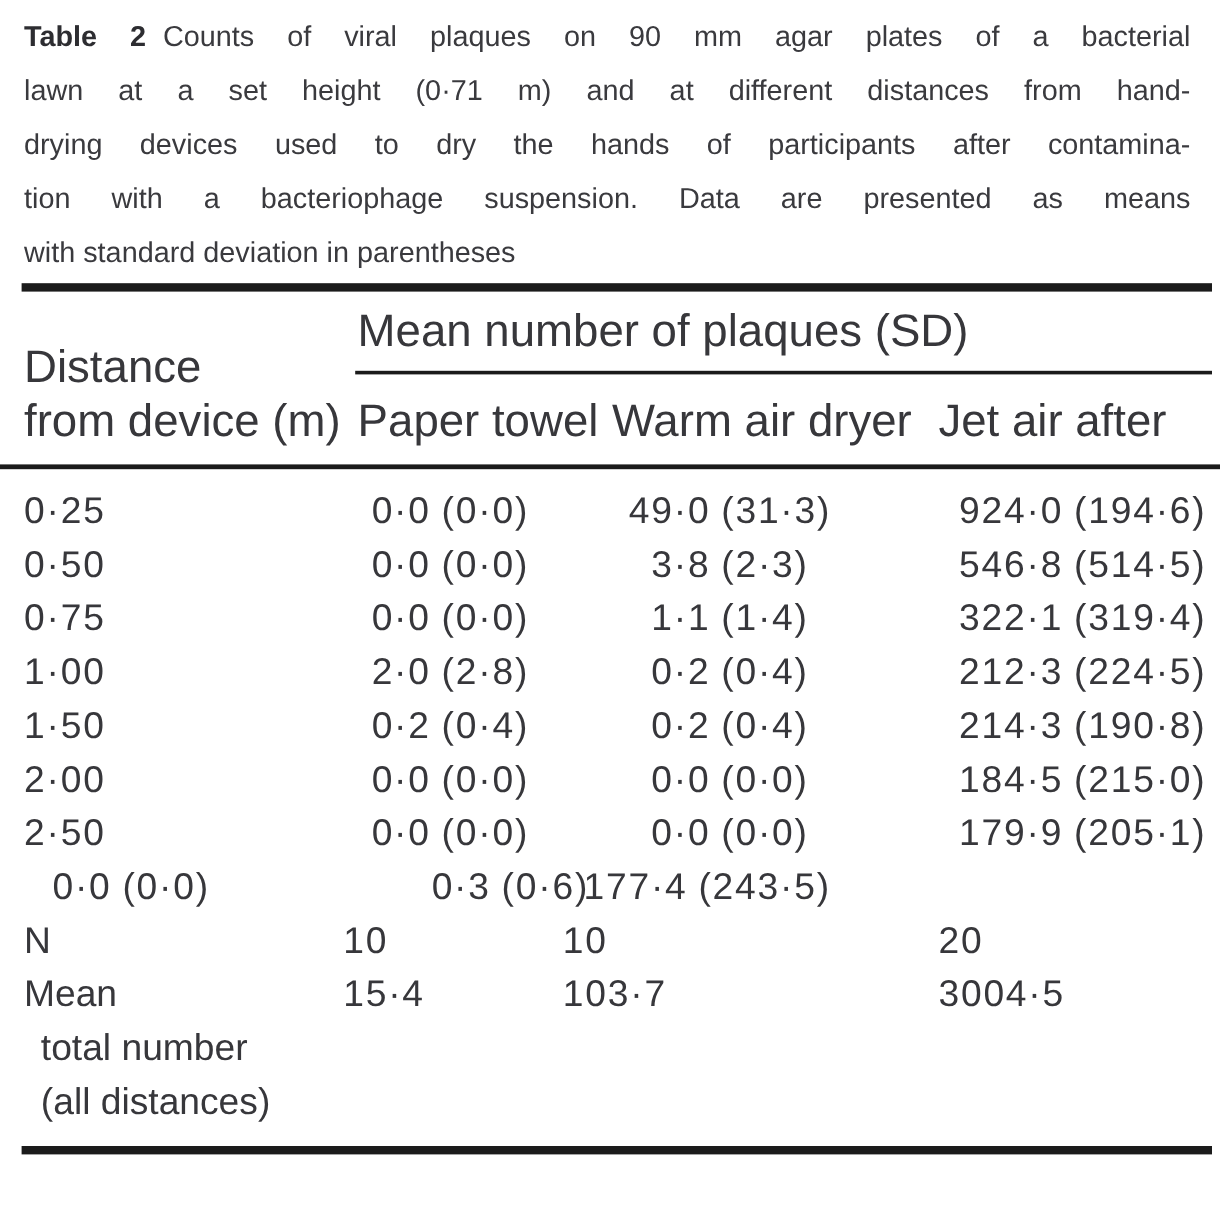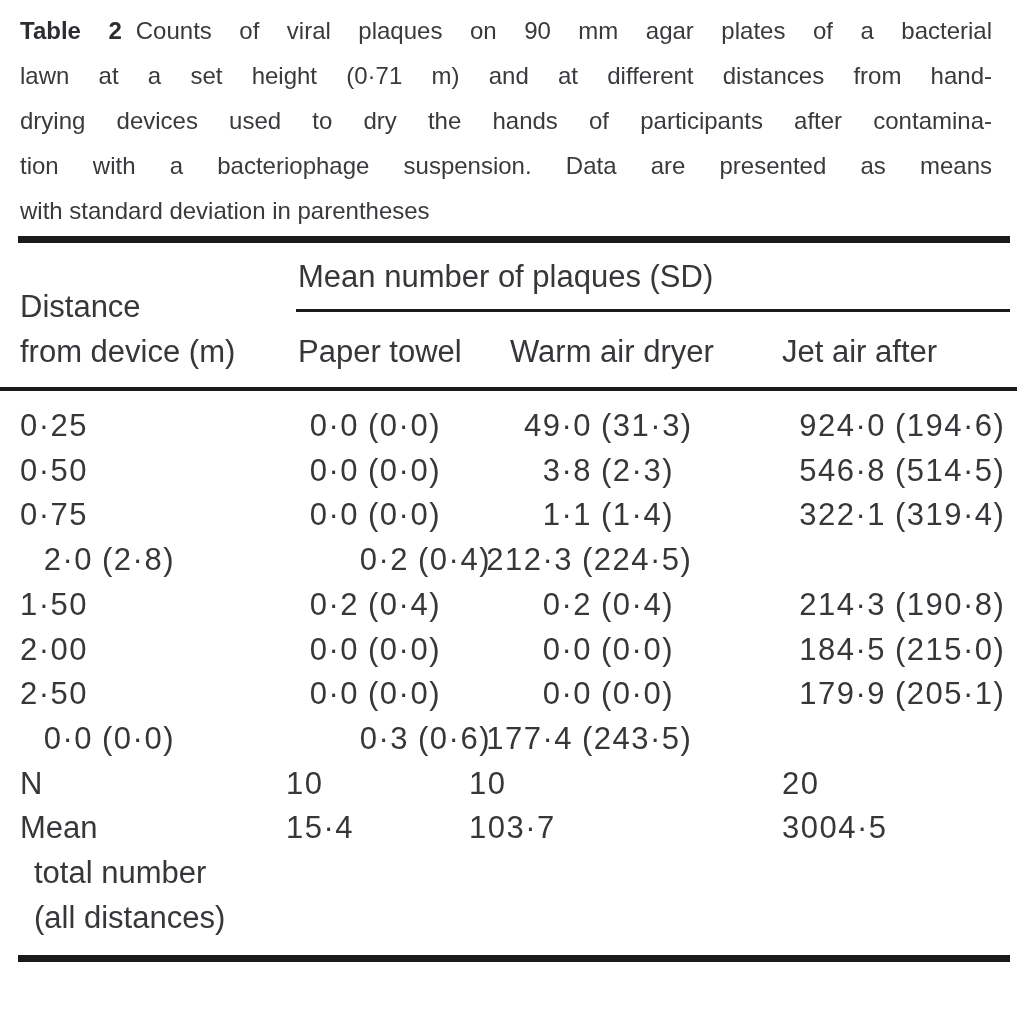--- a/index.html
+++ b/index.html
@@ -12,21 +12,21 @@
   }
   .cap-line{text-align:justify;text-align-last:justify;}
   .cap-line.last{text-align-last:left;}
   .cap-label{font-weight:bold;color:#2d2d31;margin-right:14px;}
   .rule{margin-left:18px;width:992px;background:#1b1b1b;}
   .rule-thick{height:7px;}
   .rule-top{margin-top:3px;}
   .rule-bottom{margin-top:15px;}
   .thead{
     position:relative;height:144px;border-bottom:4px solid #1b1b1b;
-    font-size:31px;line-height:31px;
+    font-size:38px;line-height:31px;
   }
   .spanner{position:absolute;left:298px;top:18px;white-space:nowrap;}
   .spanner-rule{position:absolute;left:296px;top:66px;width:714px;height:3px;background:#1b1b1b;}
   .rh1{position:absolute;left:20px;top:48px;white-space:nowrap;}
   .rh2{position:absolute;left:20px;top:93px;white-space:nowrap;}
   .ch{position:absolute;top:93px;white-space:nowrap;}
   .ch1{left:298px;}
   .ch2{left:510px;}
   .ch3{left:782px;}
   .tbody{padding-top:13px;font-size:31px;}
@@ -75,20 +75,21 @@
         <div class="cell"><span class="m num" style="width: 123px;">3·8</span><span class="s num">(2·3)</span></div>
         <div class="cell"><span class="m num" style="width: 104px;">546·8</span><span class="s num">(514·5)</span></div>
       </div>
       <div class="brow">
         <div class="c1 num">0·75</div>
         <div class="cell"><span class="m num" style="width: 73px;">0·0</span><span class="s num">(0·0)</span></div>
         <div class="cell"><span class="m num" style="width: 123px;">1·1</span><span class="s num">(1·4)</span></div>
         <div class="cell"><span class="m num" style="width: 104px;">322·1</span><span class="s num">(319·4)</span></div>
       </div>
       <div class="brow">
+        <div class="c1 num">1·00</div>
         <div class="cell"><span class="m num" style="width: 73px;">2·0</span><span class="s num">(2·8)</span></div>
         <div class="cell"><span class="m num" style="width: 123px;">0·2</span><span class="s num">(0·4)</span></div>
         <div class="cell"><span class="m num" style="width: 104px;">212·3</span><span class="s num">(224·5)</span></div>
       </div>
       <div class="brow">
         <div class="c1 num">1·50</div>
         <div class="cell"><span class="m num" style="width: 73px;">0·2</span><span class="s num">(0·4)</span></div>
         <div class="cell"><span class="m num" style="width: 123px;">0·2</span><span class="s num">(0·4)</span></div>
         <div class="cell"><span class="m num" style="width: 104px;">214·3</span><span class="s num">(190·8)</span></div>
       </div>

